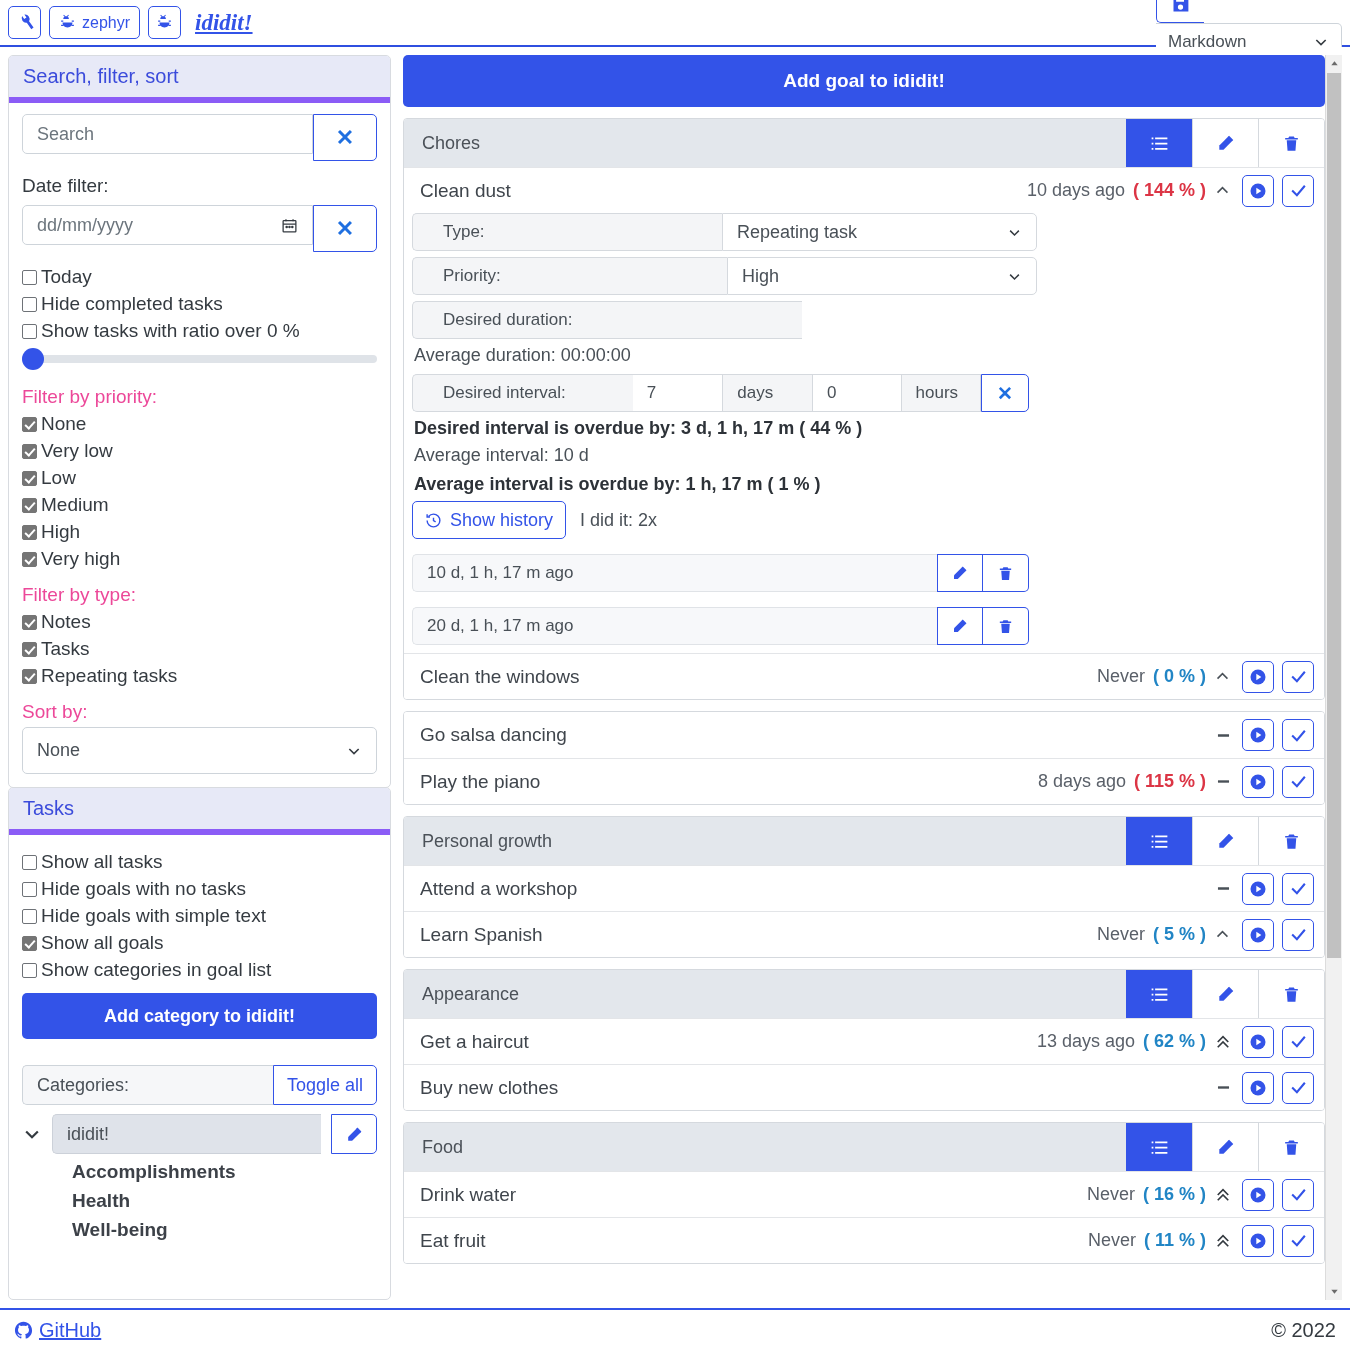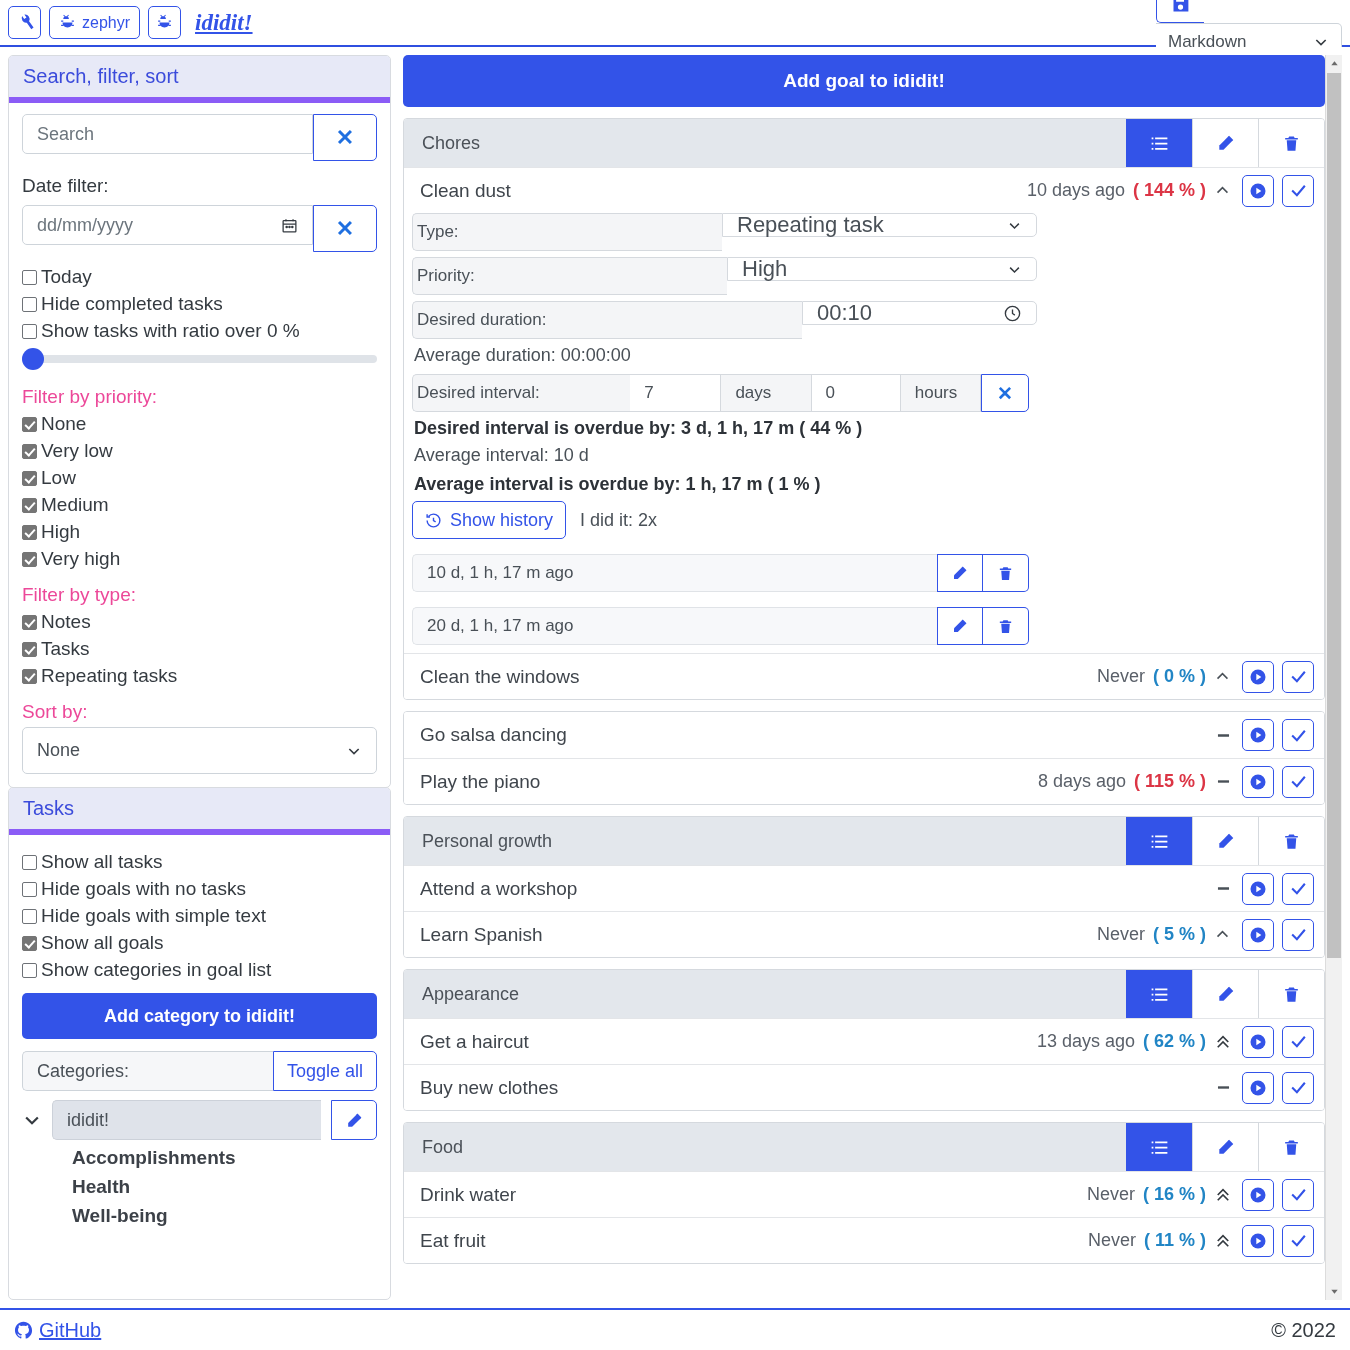--- a/index.html
+++ b/index.html
@@ -98,21 +98,21 @@
     height: 47px; border: 1px solid #ced4da; border-radius: 5px; background: #fff;
     display: flex; align-items: center; padding: 0 14px; font-size: 18px; color: #495057;
     cursor: pointer;
   }
   .selbox .cv { margin-left: auto; color: #343a40; }
   .btn-primary {
     background: #3353e8; color: #fff; border: none; border-radius: 5px;
     width: 100%; height: 46px; font-size: 18px; font-weight: bold; cursor: pointer;
     font-family: "Liberation Sans", sans-serif;
   }
-  .catbar { display: flex; margin-top: 12px; }
+  .catbar { display: flex; margin-top: 26px; }
   .catbar .left {
     flex: 1 1 auto; background: #f6f7f9; border: 1px solid #ced4da; border-right: none;
     border-radius: 5px 0 0 5px; height: 40px; display: flex; align-items: center;
     padding: 0 14px; font-size: 18px; color: #495057;
   }
   .catbar .right {
     border: 1px solid #3353e8; border-radius: 0 5px 5px 0; background: #fff;
     color: #3353e8; height: 40px; display: flex; align-items: center;
     padding: 0 13px; font-size: 18px; cursor: pointer;
   }
@@ -168,25 +168,25 @@
     background: #fff; display: flex; align-items: center; justify-content: center;
     color: #3353e8; cursor: pointer;
   }
 
   
   .detail { padding: 0 8px 8px 8px; }
   .drow { display: flex; margin-bottom: 6px; }
   .dlabel {
     background: #f4f5f7; border: 1px solid #d5d9de; border-right: none;
     border-radius: 5px 0 0 5px; height: 38px; display: flex; align-items: center;
-    padding: 0 4px; font-size: 17px; color: #495057;
+    padding: 0 30px; font-size: 17px; color: #495057;
   }
   .dval {
-    border: 1px solid #d5d9de; border-radius: 0 5px 5px 0; height: 24px;
-    display: flex; align-items: center; padding: 0 14px; font-size: 22px;
+    border: 1px solid #d5d9de; border-radius: 0 5px 5px 0; height: 38px;
+    display: flex; align-items: center; padding: 0 14px; font-size: 18px;
     color: #495057; background: #fff; flex: 1 1 auto;
   }
   .dval .cv { margin-left: auto; color: #343a40; }
   .dplain { font-size: 18px; color: #495057; margin: 6px 0 8px 2px; }
   .dbold { font-size: 18px; font-weight: bold; color: #2d3238; margin: 6px 0 6px 2px; }
   .seg { border: 1px solid #d5d9de; height: 38px; display: flex; align-items: center;
          padding: 0 14px; font-size: 17px; color: #495057; border-left: none; background: #fff; }
   .seg.gray { background: #f4f5f7; }
   .seg.xx { border: 1px solid #3353e8; color: #1f6fe0; font-weight: bold; font-size: 19px;
             border-radius: 0 5px 5px 0; width: 52px; justify-content: center; cursor: pointer; padding: 0; }
@@ -498,29 +498,20 @@
                 <span>High</span>
                 <span class="cv">
                   <svg width="15" height="15" viewBox="0 0 24 24" fill="none" stroke="#343a40" stroke-width="2.4">
                       <path d="M5 9l7 7 7-7"></path>
                     </svg>
                 </span>
               </div>
             </div>
             <div class="drow">
               <div class="dlabel" style="width:390px">Desired duration:</div>
-              <div class="dval" style="max-width:235px">
-                <span>00:10</span>
-                <span class="cv">
-                  <svg width="19" height="19" viewBox="0 0 24 24" fill="none" stroke="#343a40" stroke-width="1.7">
-                      <circle cx="12" cy="12" r="9"></circle>
-                      <path d="M12 7v5l3 2"></path>
-                    </svg>
-                </span>
-              </div>
             </div>
             <div class="dplain">Average duration: 00:00:00</div>
             <div class="drow" style="width:617px">
               <div class="dlabel" style="width:235px">Desired interval:</div>
               <div class="seg" style="width:96px">7</div>
               <div class="seg gray" style="width:95px">days</div>
               <div class="seg" style="width:94px">0</div>
               <div class="seg gray" style="width:84px">hours</div>
               <div class="seg xx">✕</div>
             </div>

